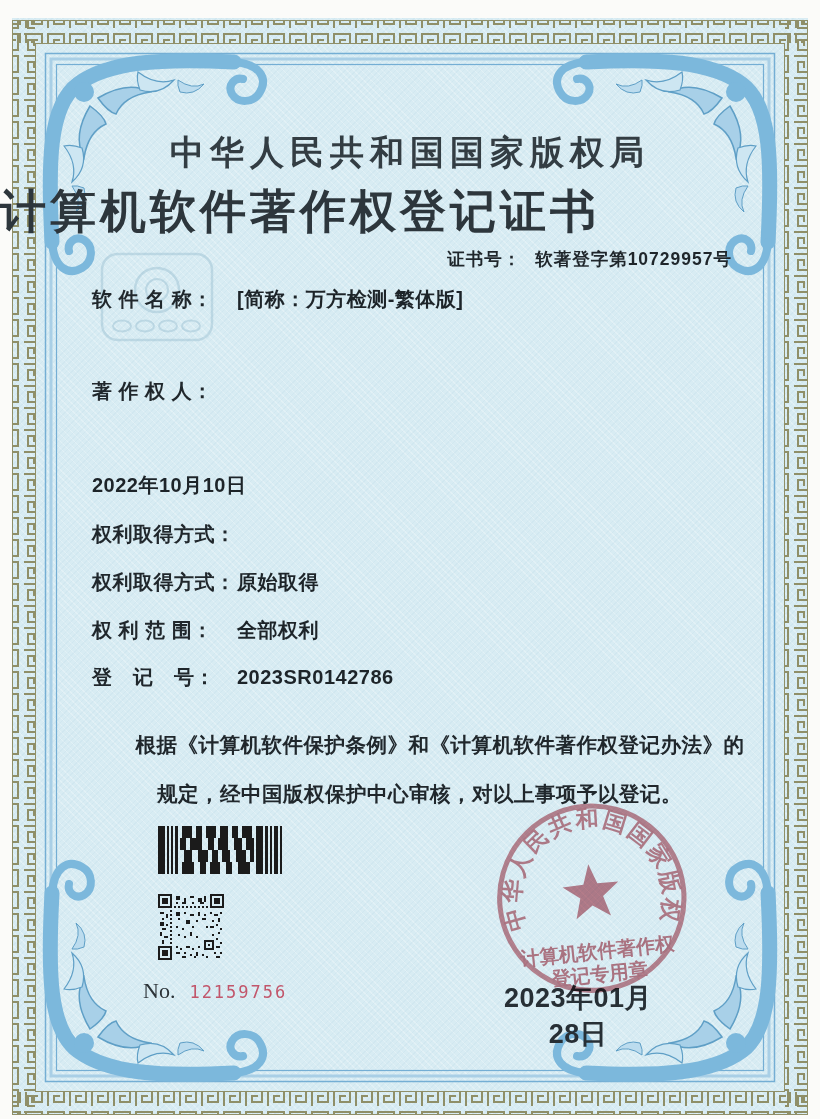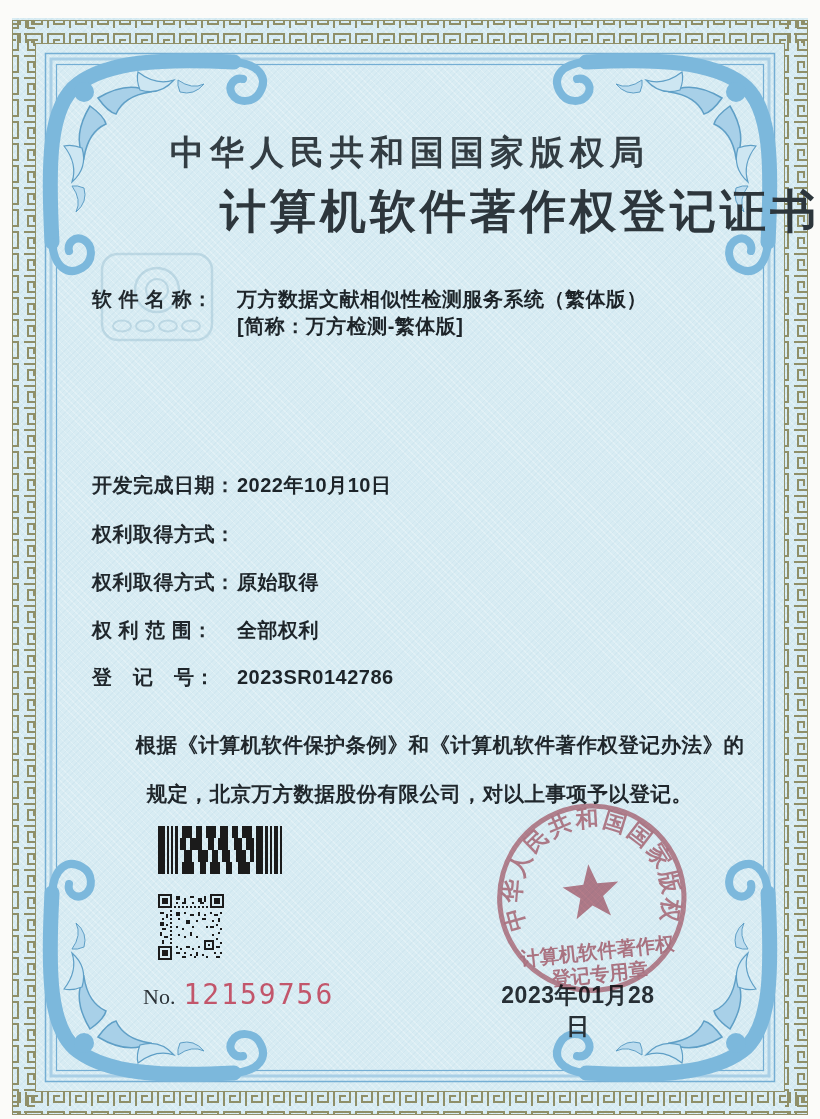--- a/index.html
+++ b/index.html
@@ -20,21 +20,21 @@
       repeating-linear-gradient(45deg, rgba(255,255,255,0.25) 0 1px, rgba(255,255,255,0) 1px 5px);
   }
   .deco{position:absolute;left:0;top:0;z-index:1;}
   .txt{position:absolute;z-index:3;color:#1f262b;}
   .issuer{
     left:0;top:122px;width:820px;text-align:center;
     font-family:"Liberation Serif","DejaVu Serif",serif;
     font-size:34px;font-weight:700;letter-spacing:6px;color:#333d43;
   }
   .cert-title{
-    left:0;top:173px;width:820px;text-align:right;
+    left:0;top:173px;width:820px;text-align:left;
     font-family:"Liberation Serif","DejaVu Serif",serif;
     font-size:46px;font-weight:700;letter-spacing:4px;color:#2d363c;
   }
   .certno{
     right:88px;top:239px;font-size:17.5px;font-weight:700;letter-spacing:1px;
   }
   .certno .lbl{margin-right:14px;}
   .row{position:absolute;left:92px;display:flex;align-items:flex-start;z-index:3;}
   .row .lbl{
     width:145px;flex:0 0 145px;font-size:20px;font-weight:700;color:#20272c;letter-spacing:0.5px;
@@ -48,26 +48,26 @@
   .statement .l1{text-indent:2em;}
   .codes{position:absolute;z-index:3;}
   .barcode{left:158px;top:818px;}
   .qrcode{left:158px;top:886px;}
   .serial{
     position:absolute;left:143px;top:970px;z-index:3;
     font-family:"Liberation Serif","DejaVu Serif",serif;font-size:22px;color:#2c3338;
   }
   .serial .num{
     font-family:"DejaVu Sans Mono","Liberation Mono",monospace;
-    color:#c2566b;margin-left:8px;letter-spacing:2px;font-size:28px;
+    color:#c2566b;margin-left:14px;letter-spacing:2px;font-size:17px;
   }
   .seal{position:absolute;left:486px;top:786px;width:212px;height:212px;z-index:4;mix-blend-mode:multiply;opacity:0.92;}
   .issue-date{
     left:498px;top:972px;width:160px;text-align:center;z-index:3;
-    font-size:23px;font-weight:700;letter-spacing:0.5px;color:#272f35;
+    font-size:27px;font-weight:700;letter-spacing:0.5px;color:#272f35;
   }
   .watermark{position:absolute;left:96px;top:242px;z-index:2;opacity:0.5;}
 </style>
 </head>
 <body>
 
 <div class="page">
 
   <div class="paper">
     <div class="texture"></div>
@@ -117,53 +117,55 @@
     <circle cx="61" cy="40" r="22" fill="none" stroke="#9fc3d4" stroke-width="2.5"></circle>
     <circle cx="61" cy="40" r="11" fill="none" stroke="#9fc3d4" stroke-width="2"></circle>
     <ellipse cx="26" cy="76" rx="9" ry="5.5" fill="none" stroke="#9fc3d4" stroke-width="2"></ellipse>
     <ellipse cx="49" cy="76" rx="9" ry="5.5" fill="none" stroke="#9fc3d4" stroke-width="2"></ellipse>
     <ellipse cx="72" cy="76" rx="9" ry="5.5" fill="none" stroke="#9fc3d4" stroke-width="2"></ellipse>
     <ellipse cx="95" cy="76" rx="9" ry="5.5" fill="none" stroke="#9fc3d4" stroke-width="2"></ellipse>
   </svg>
 
   <div class="txt issuer">中华人民共和国国家版权局</div>
   <div class="txt cert-title">计算机软件著作权登记证书</div>
+  <div class="txt certno">
+    <span class="lbl">证书号：</span><span>软著登字第10729957号</span>
+  </div>
 
   <div class="row" style="top:278px">
     <span class="lbl">软 件 名 称：</span>
     <div class="val">
-      <div>万方数据文献相似性检测服务系统（繁体版）</div>
       <div>[简称：万方检测-繁体版]</div>
     </div>
   </div>
   <div class="row" style="top:370px">
+    <span class="lbl">著 作 权 人：</span>
   </div>
   <div class="row" style="top:464px">
-    <span class="lbl">开发完成日期：</span>
     <div class="val">2022年10月10日</div>
   </div>
   <div class="row" style="top:513px">
     <span class="lbl">权利取得方式：</span>
   </div>
   <div class="row" style="top:561px">
     <span class="lbl">权利取得方式：</span>
     <div class="val">原始取得</div>
   </div>
   <div class="row" style="top:609px">
     <span class="lbl">权 利 范 围：</span>
     <div class="val">全部权利</div>
   </div>
   <div class="row" style="top:656px">
     <span class="lbl">登　记　号：</span>
     <div class="val">2023SR0142786</div>
   </div>
 
   <div class="txt statement">
     <div class="l1">根据《计算机软件保护条例》和《计算机软件著作权登记办法》的</div>
-    <div class="l2">规定，北京万方数据股份有限公司，对以上事项予以登记。</div>
+    <div class="l2">规定，经中国版权保护中心审核，对以上事项予以登记。</div>
   </div>
 
   <svg class="codes barcode" style="position:absolute" width="126" height="48" viewBox="0 0 126 48" shape-rendering="crispEdges">
     <g fill="#1b1b1b">
       <rect x="0" y="0" width="7" height="48"></rect>
         <rect x="9" y="0" width="2" height="48"></rect>
       <rect x="13" y="0" width="2" height="48"></rect>
         <rect x="17" y="0" width="3" height="48"></rect>
       <rect x="24" y="0" width="10" height="12"></rect>
         <rect x="38" y="0" width="6" height="12"></rect>

